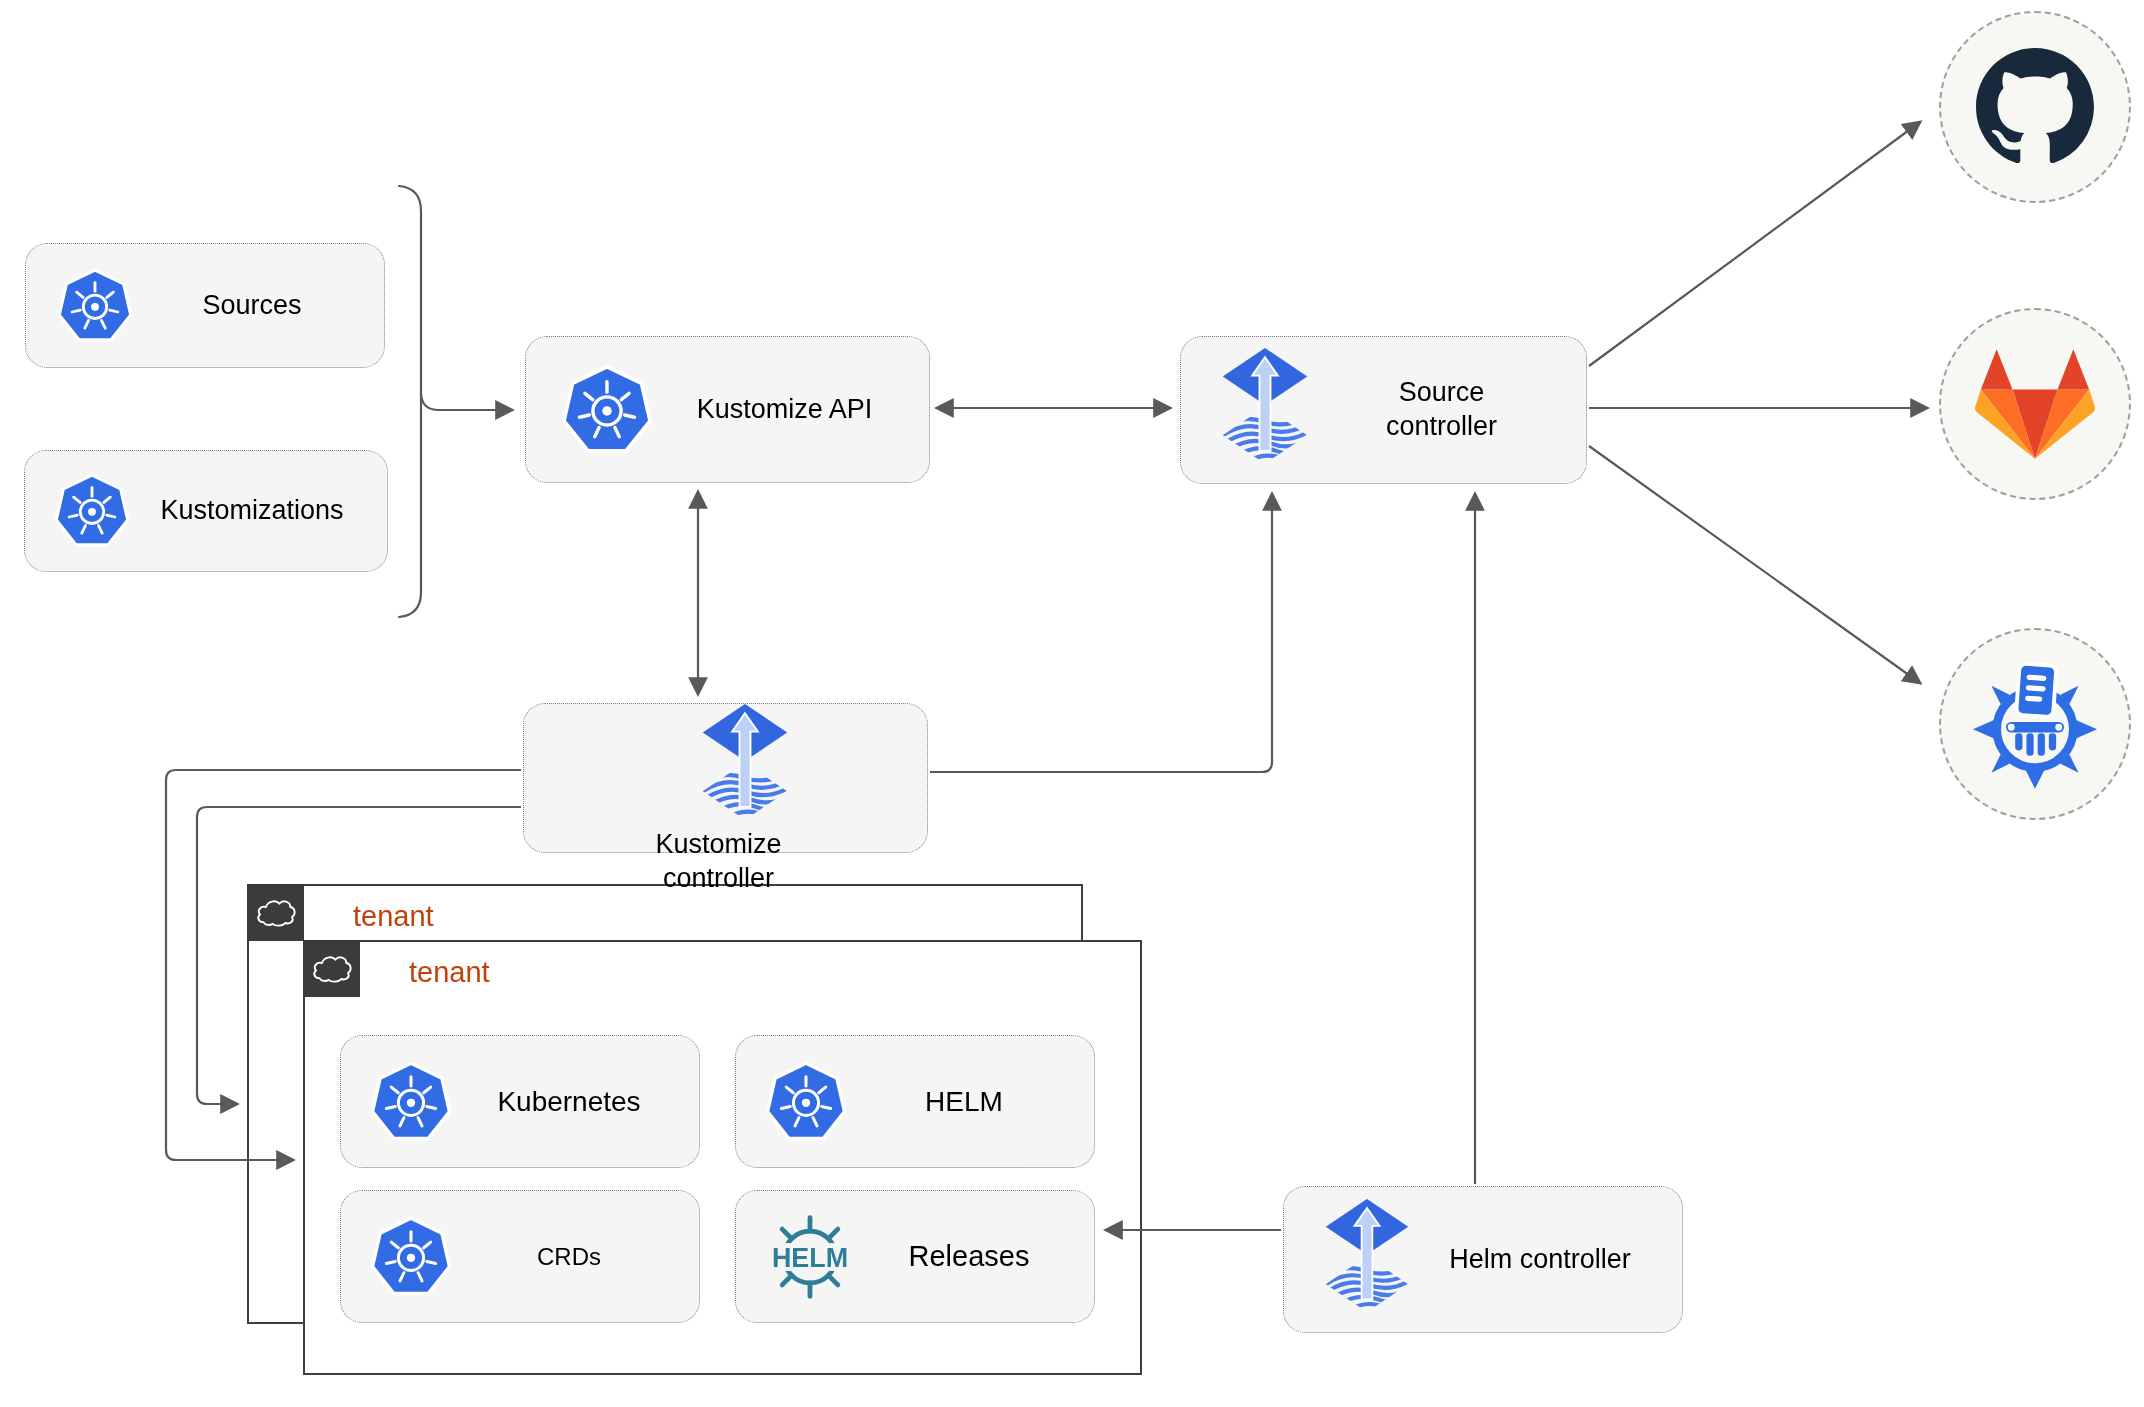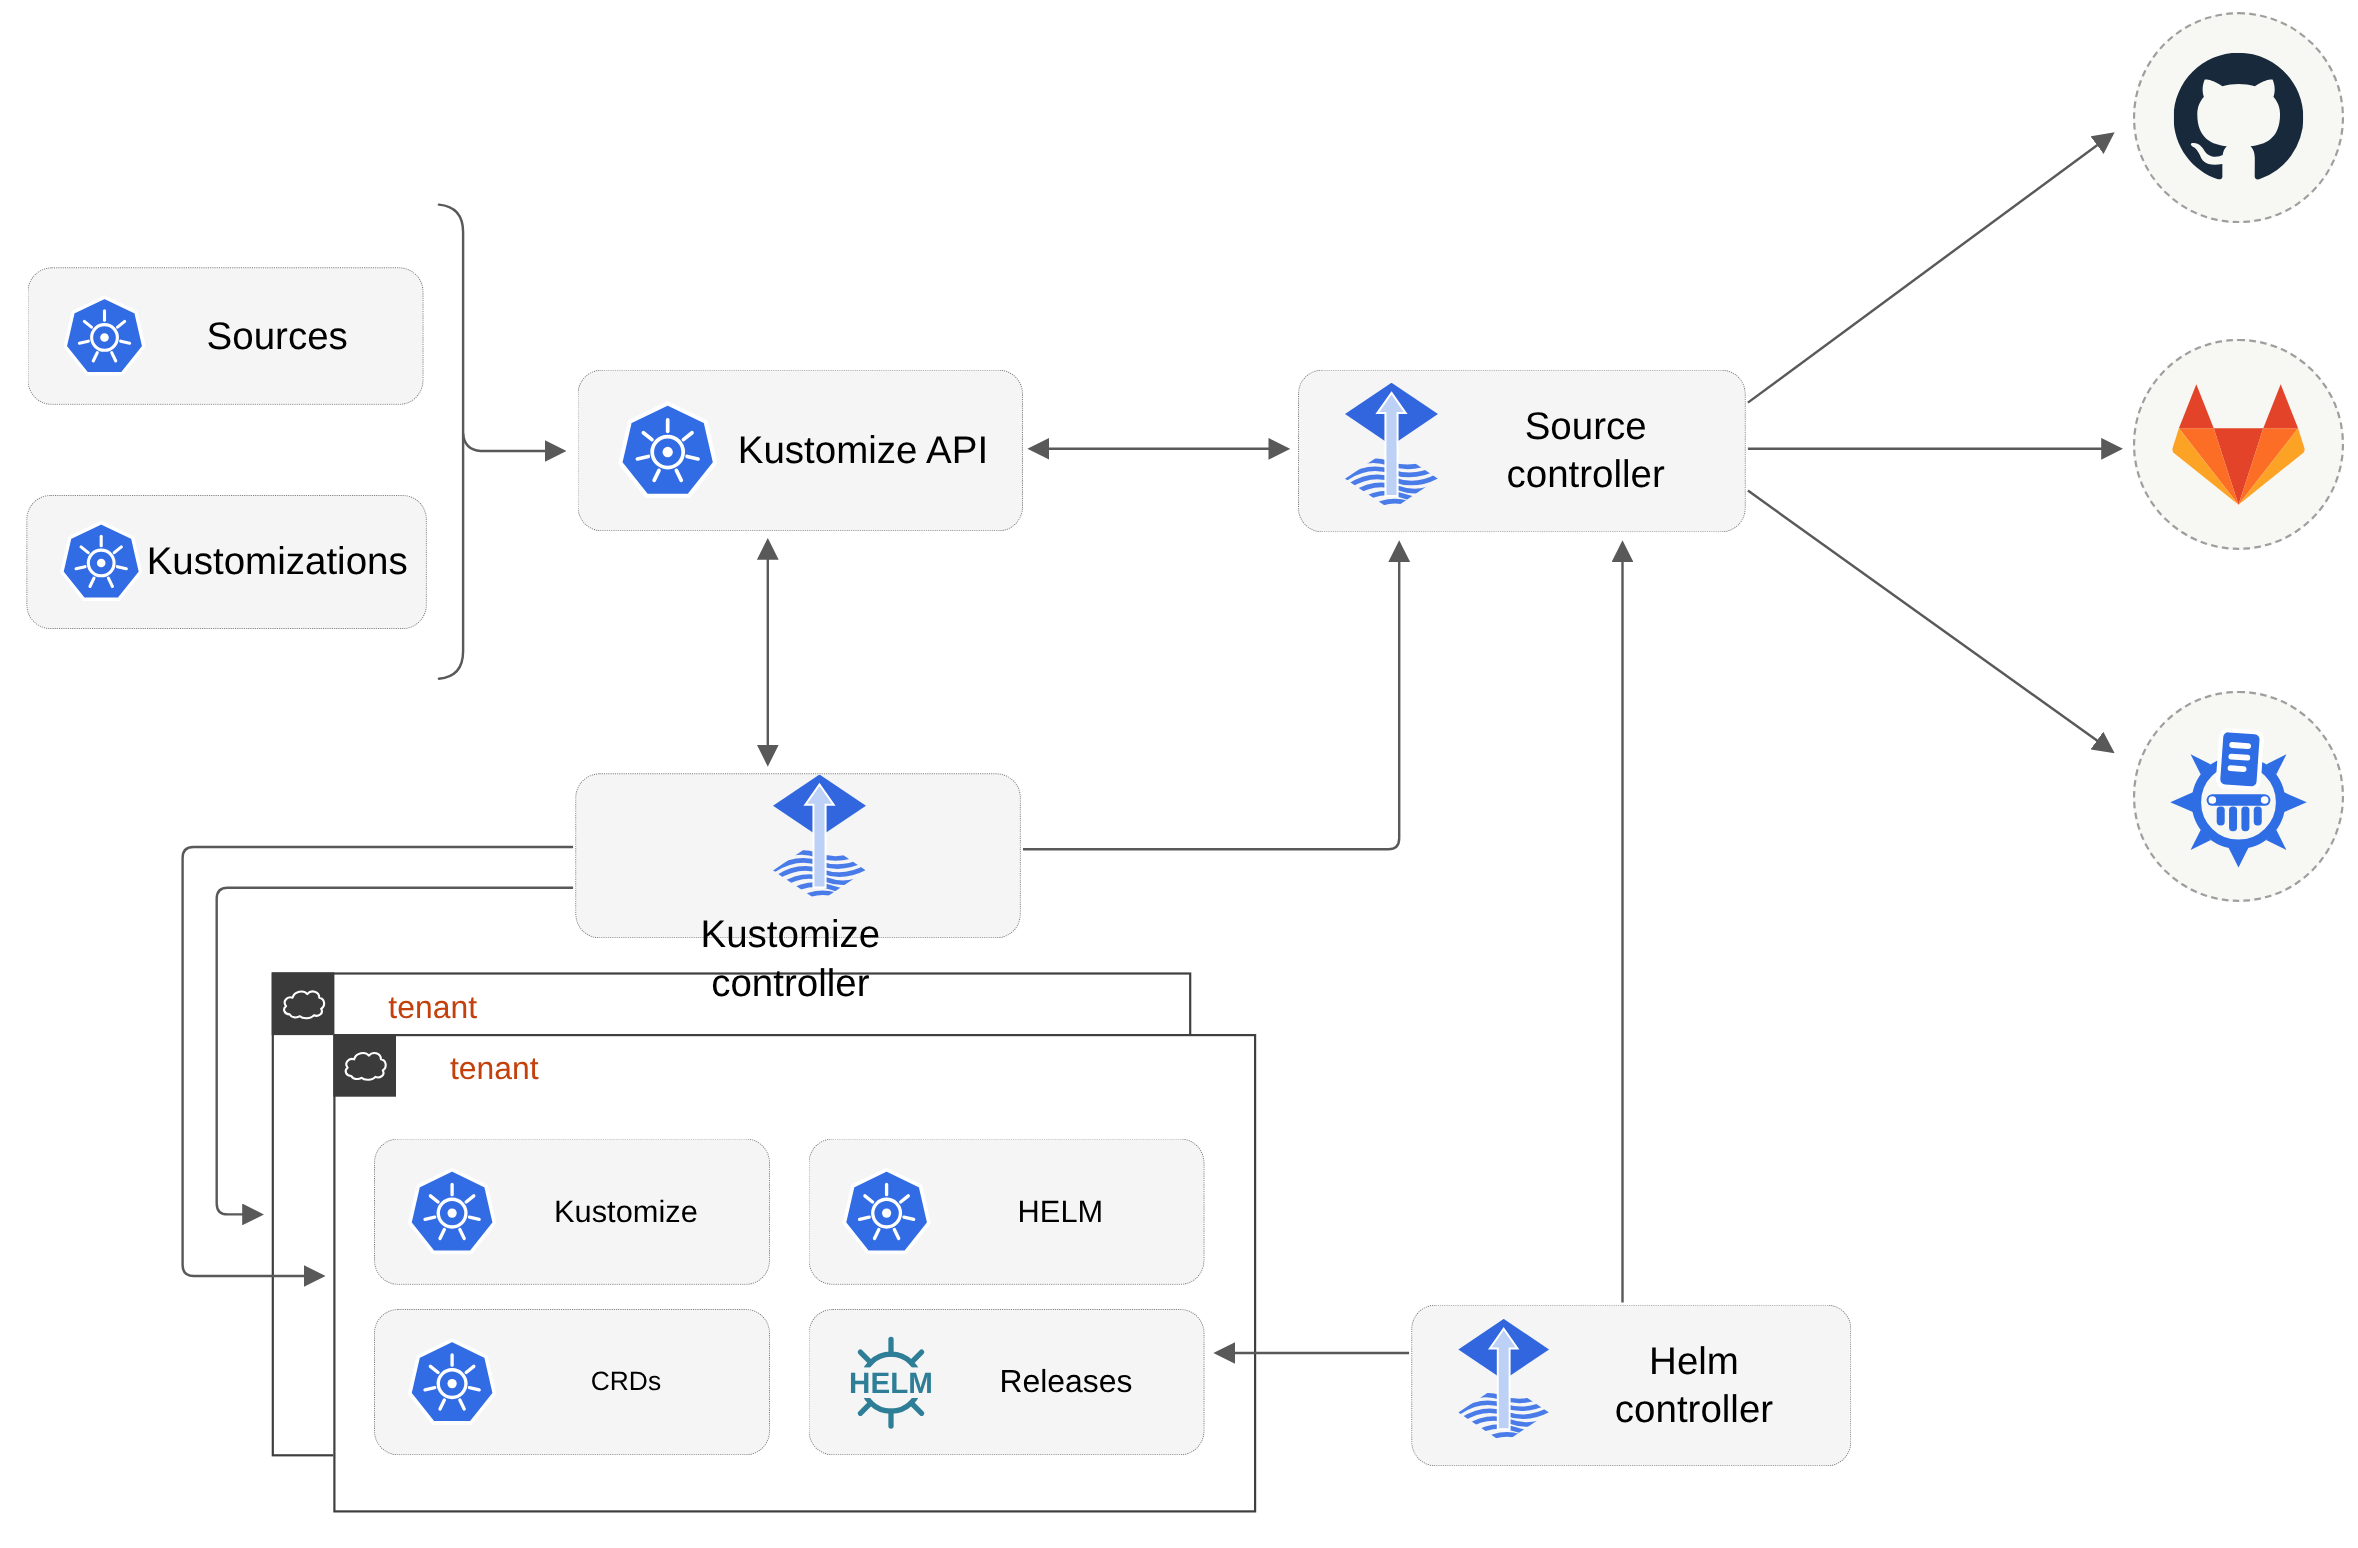--- a/index.html
+++ b/index.html
@@ -2,21 +2,21 @@
 <html><head>
 <meta charset="utf-8">
 <style>
   html,body{margin:0;padding:0;background:#ffffff;}
   #canvas{position:relative;width:2144px;height:1407px;background:#ffffff;overflow:hidden;
           font-family:"Liberation Sans",sans-serif;color:#000;}
   
   .node{position:absolute;background:#f5f5f5;border:1.5px dotted #7f7f7f;border-radius:22px;
         box-sizing:border-box;display:flex;align-items:center;}
   .node .icon{flex:0 0 auto;display:flex;align-items:center;justify-content:center;}
-  .node .label{flex:1;text-align:center;font-size:35px;line-height:1.25;padding-right:14px;}
+  .node .label{flex:1;text-align:center;font-size:27px;line-height:1.25;padding-right:14px;}
   .node .label .t2{display:inline-block;max-width:182px;}
   
   .group{position:absolute;background:#ffffff;border:2px solid #3f3f3f;box-sizing:border-box;}
   .group .ghead{position:absolute;top:-2px;left:-2px;width:57px;height:57px;background:#3b3b3b;
         display:flex;align-items:center;justify-content:center;}
   .group .glabel{position:absolute;left:76px;top:14px;font-size:29px;color:#c2410c;margin-left:28px;}
   
   .endpoint{position:absolute;width:192px;height:192px;border-radius:50%;background:#f7f7f4;
         border:2px dashed #9e9e9e;box-sizing:border-box;display:flex;align-items:center;justify-content:center;}
   #edges{position:absolute;left:0;top:0;z-index:30;pointer-events:none;}
@@ -196,21 +196,21 @@
       </span>
     <span class="label"><span class="t2">Helm controller</span></span>
   </div>
 
   <div class="node innode" style="left:340px;top:1035px;width:360px;height:133px;">
     <span class="icon" style="margin-left:28px;">
       <svg width="84" height="84">
           <use href="#sym-k8s"></use>
         </svg>
       </span>
-    <span class="label" style="font-size:28px;">Kustomize</span>
+    <span class="label" style="font-size:28px;">Kubernetes</span>
   </div>
 
   <div class="node innode" style="left:735px;top:1035px;width:360px;height:133px;">
     <span class="icon" style="margin-left:28px;">
       <svg width="84" height="84">
           <use href="#sym-k8s"></use>
         </svg>
       </span>
     <span class="label" style="font-size:28px;">HELM</span>
   </div>

